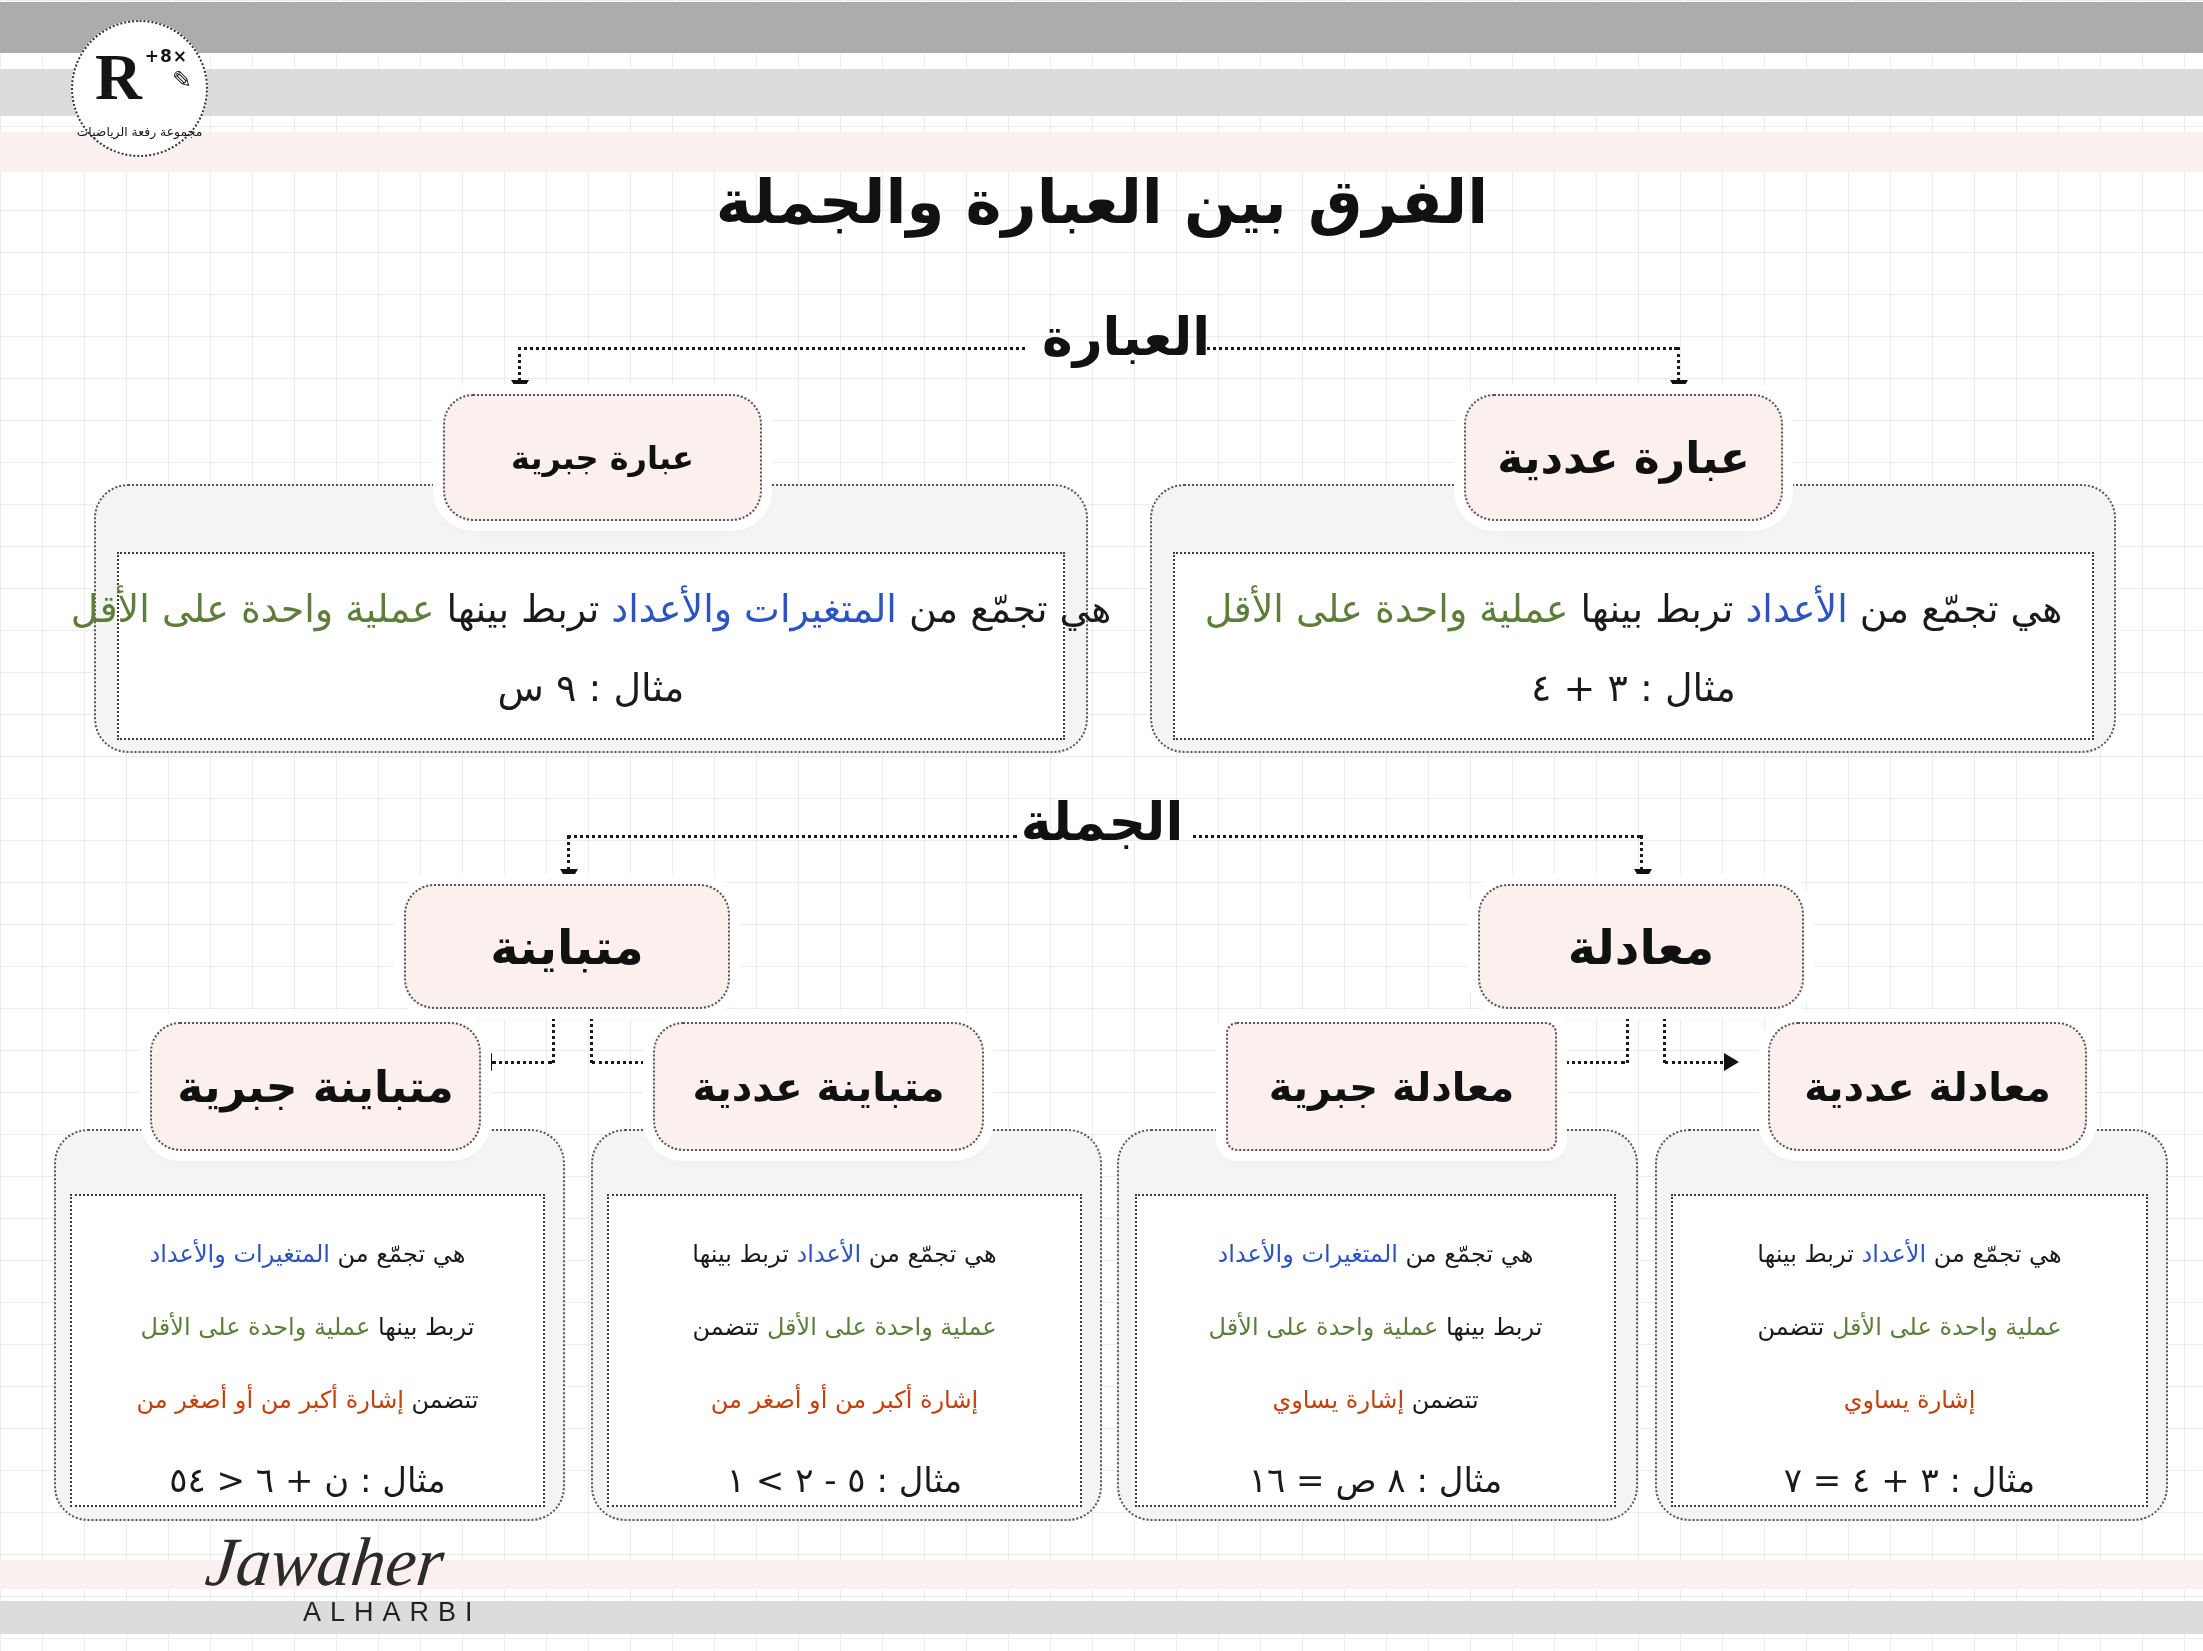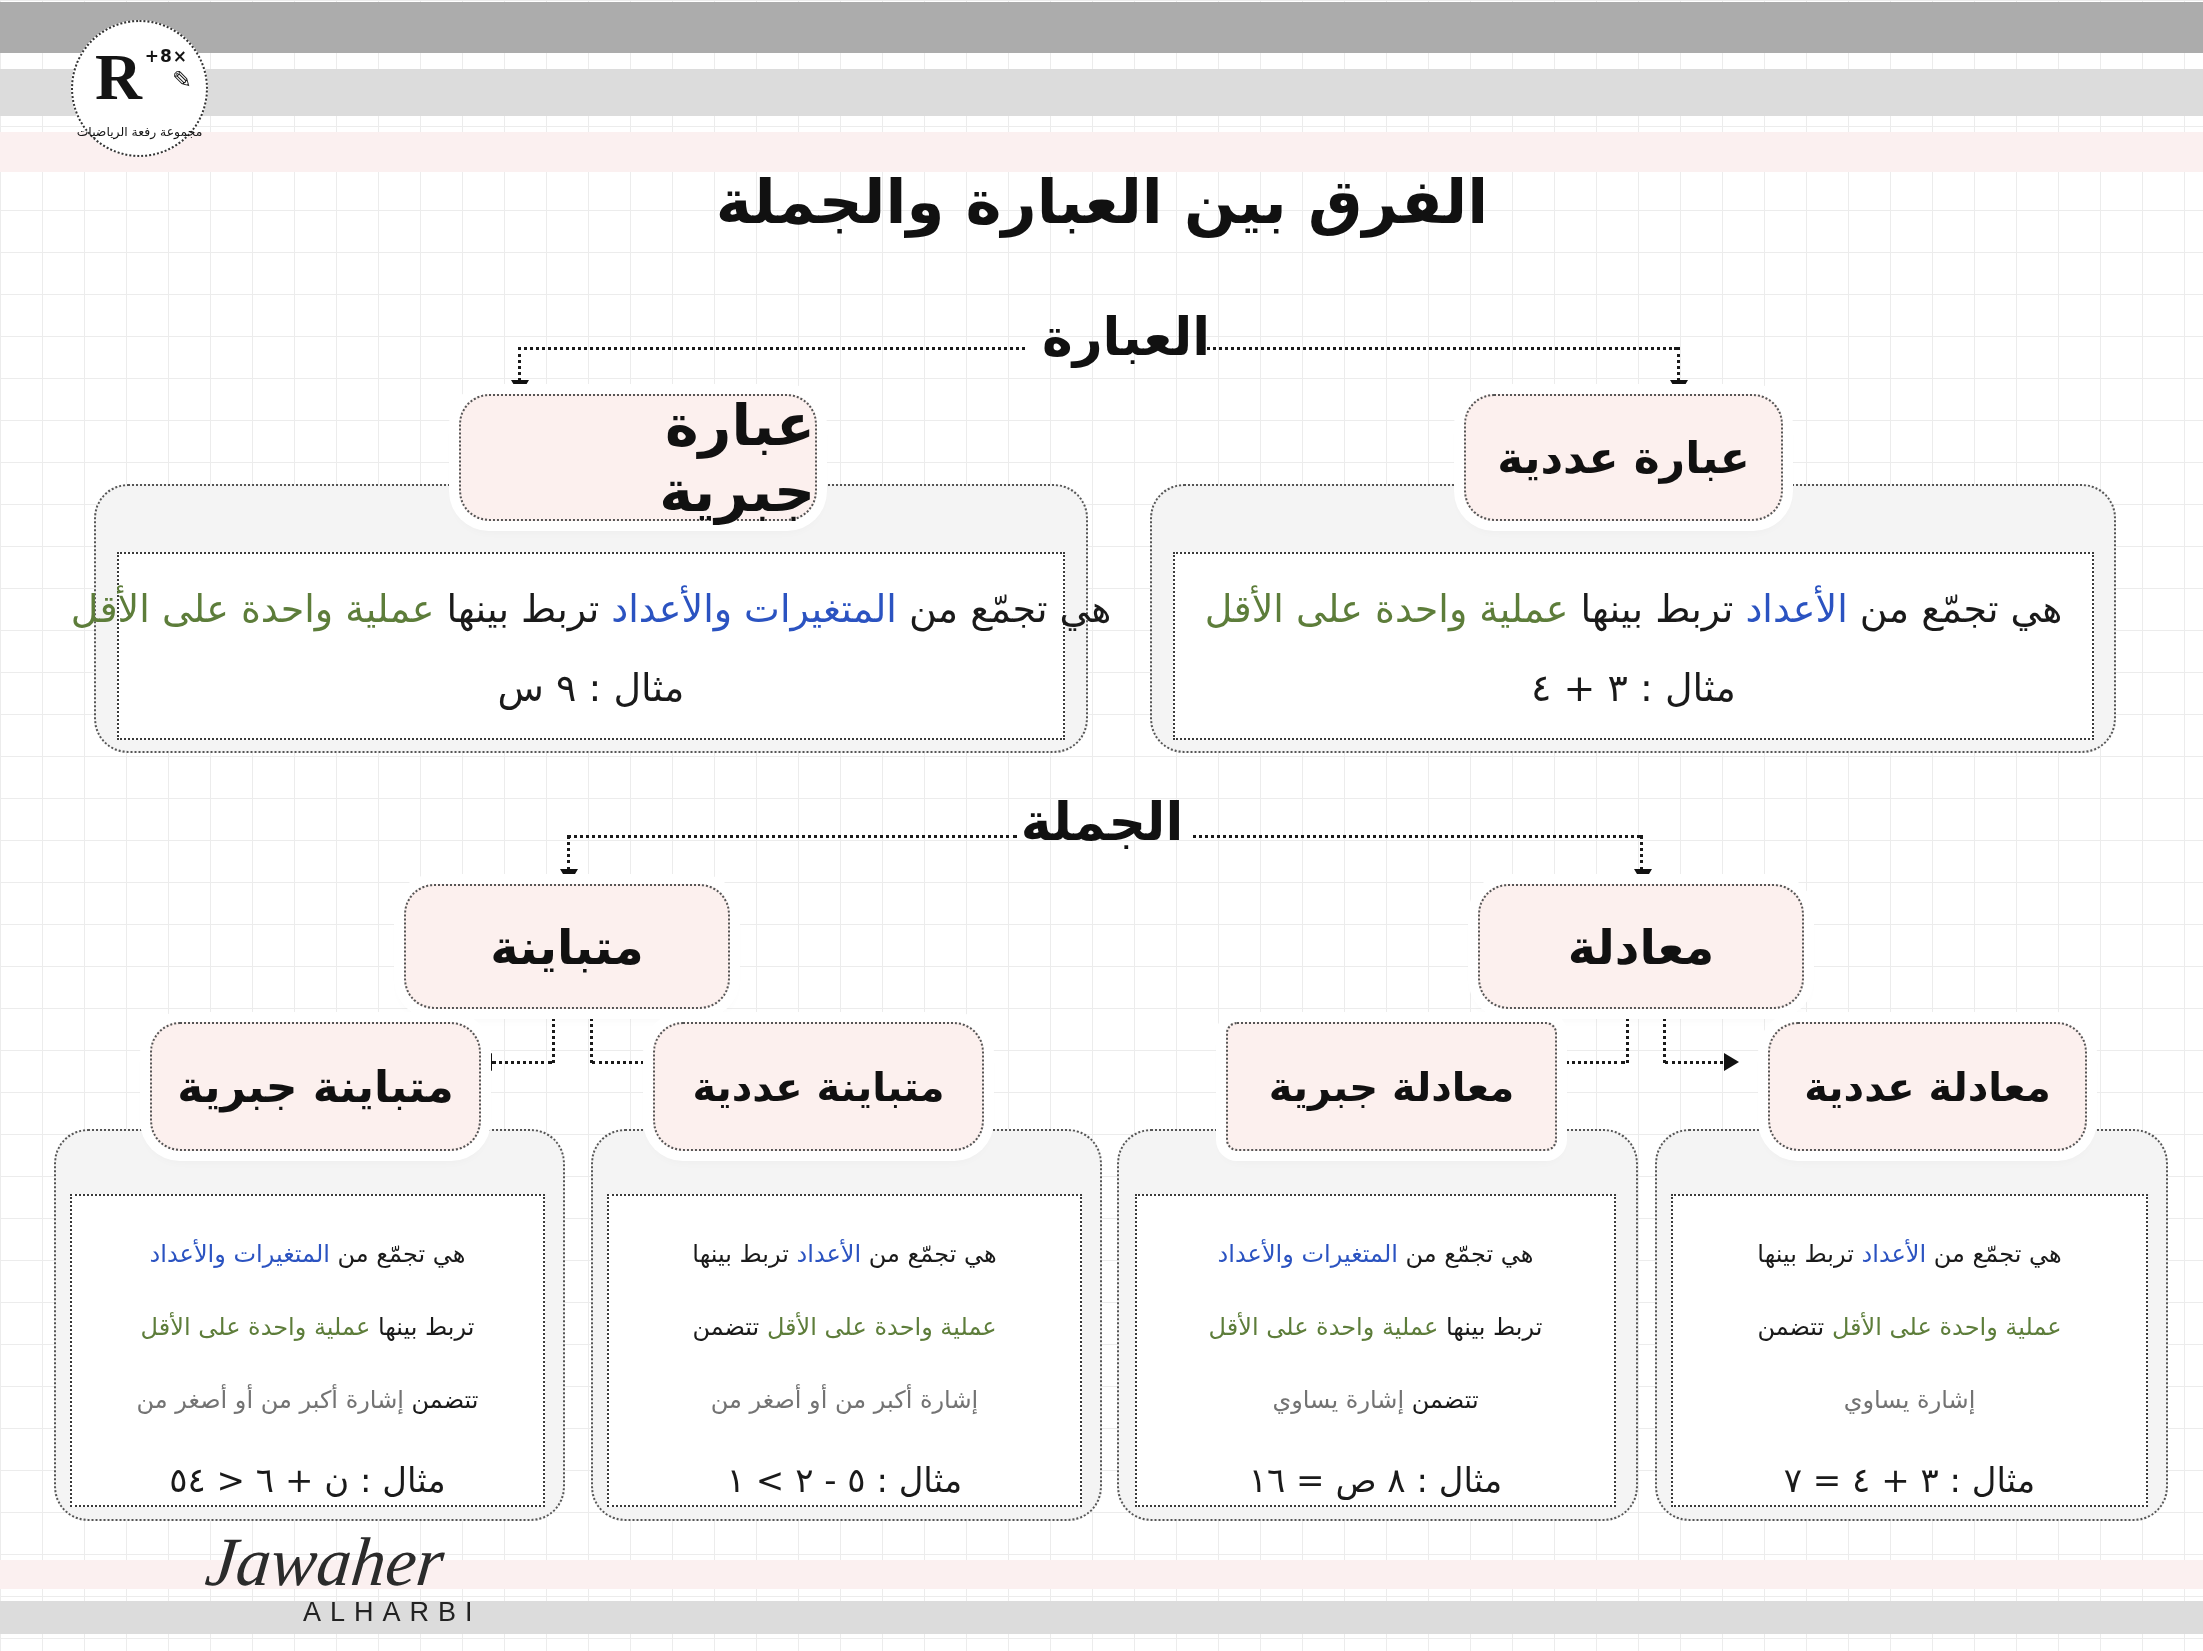--- a/index.html
+++ b/index.html
@@ -55,21 +55,21 @@
     border:2px dotted #3a3a3a;
     display:flex;flex-direction:column;align-items:center;justify-content:space-evenly;
   }
   .innerbox.tall{justify-content:flex-start;padding-top:22px;box-sizing:border-box;}
   .dline{white-space:nowrap;font-size:38px;line-height:55px;}
   .bline{white-space:nowrap;font-size:24px;line-height:73px;}
   .exline{white-space:nowrap;font-size:38px;}
   .exline.small{font-size:34px;margin-top:14px;line-height:59px;}
   .c-blue{color:#2b53c1;}
   .c-green{color:#5d7d3a;}
-  .c-red{color:#737373;}
+  .c-red{color:#c2410c;}
 
   
   .logo{
     position:absolute;left:71px;top:20px;width:133px;height:133px;z-index:5;
     background:#fff;border:2px dotted #333;border-radius:50%;
   }
   .logo-r{position:absolute;left:22px;top:18px;font-family:"Liberation Serif","DejaVu Serif",serif;font-weight:bold;font-size:65px;color:#141414;}
   .logo-symbols{position:absolute;right:18px;top:24px;font-size:17px;font-weight:bold;color:#141414;letter-spacing:1px;}
   .logo-glyph{position:absolute;right:14px;top:44px;font-size:24px;color:#141414;}
   .logo-caption{position:absolute;left:0;bottom:16px;width:100%;text-align:center;font-size:12.4px;color:#141414;direction:rtl;}
@@ -102,21 +102,21 @@
   <div class="vline" style="left:518px;top:347px;height:34px;"></div>
   <div class="arr-down" style="left:511px;top:380px;"></div>
 
   <div class="hline" style="left:1202px;top:347px;width:475px;"></div>
   <div class="vline" style="left:1677px;top:347px;height:34px;"></div>
   <div class="arr-down" style="left:1670px;top:380px;"></div>
 
   <div class="descbox" style="left:94px;top:484px;width:990px;height:265px;"></div>
   <div class="descbox" style="left:1150px;top:484px;width:962px;height:265px;"></div>
 
-  <div class="node" style="left:459px;top:394px;width:315px;height:123px;font-size:57px;padding-left:39px;">
+  <div class="node" style="left:443px;top:394px;width:315px;height:123px;font-size:32px;">
     <span class="rtl">عبارة جبرية</span>
   </div>
   <div class="node" style="left:1464px;top:394px;width:315px;height:123px;font-size:44px;">
     <span class="rtl">عبارة عددية</span>
   </div>
 
   <div class="innerbox rtl" style="left:117px;top:552px;width:944px;height:184px;">
     <div class="dline"><span>هي تجمّع من </span><span class="c-blue">المتغيرات والأعداد</span><span> تربط بينها </span><span class="c-green">عملية واحدة على الأقل</span></div>
     <div class="exline">مثال : ٩ س</div>
   </div>

